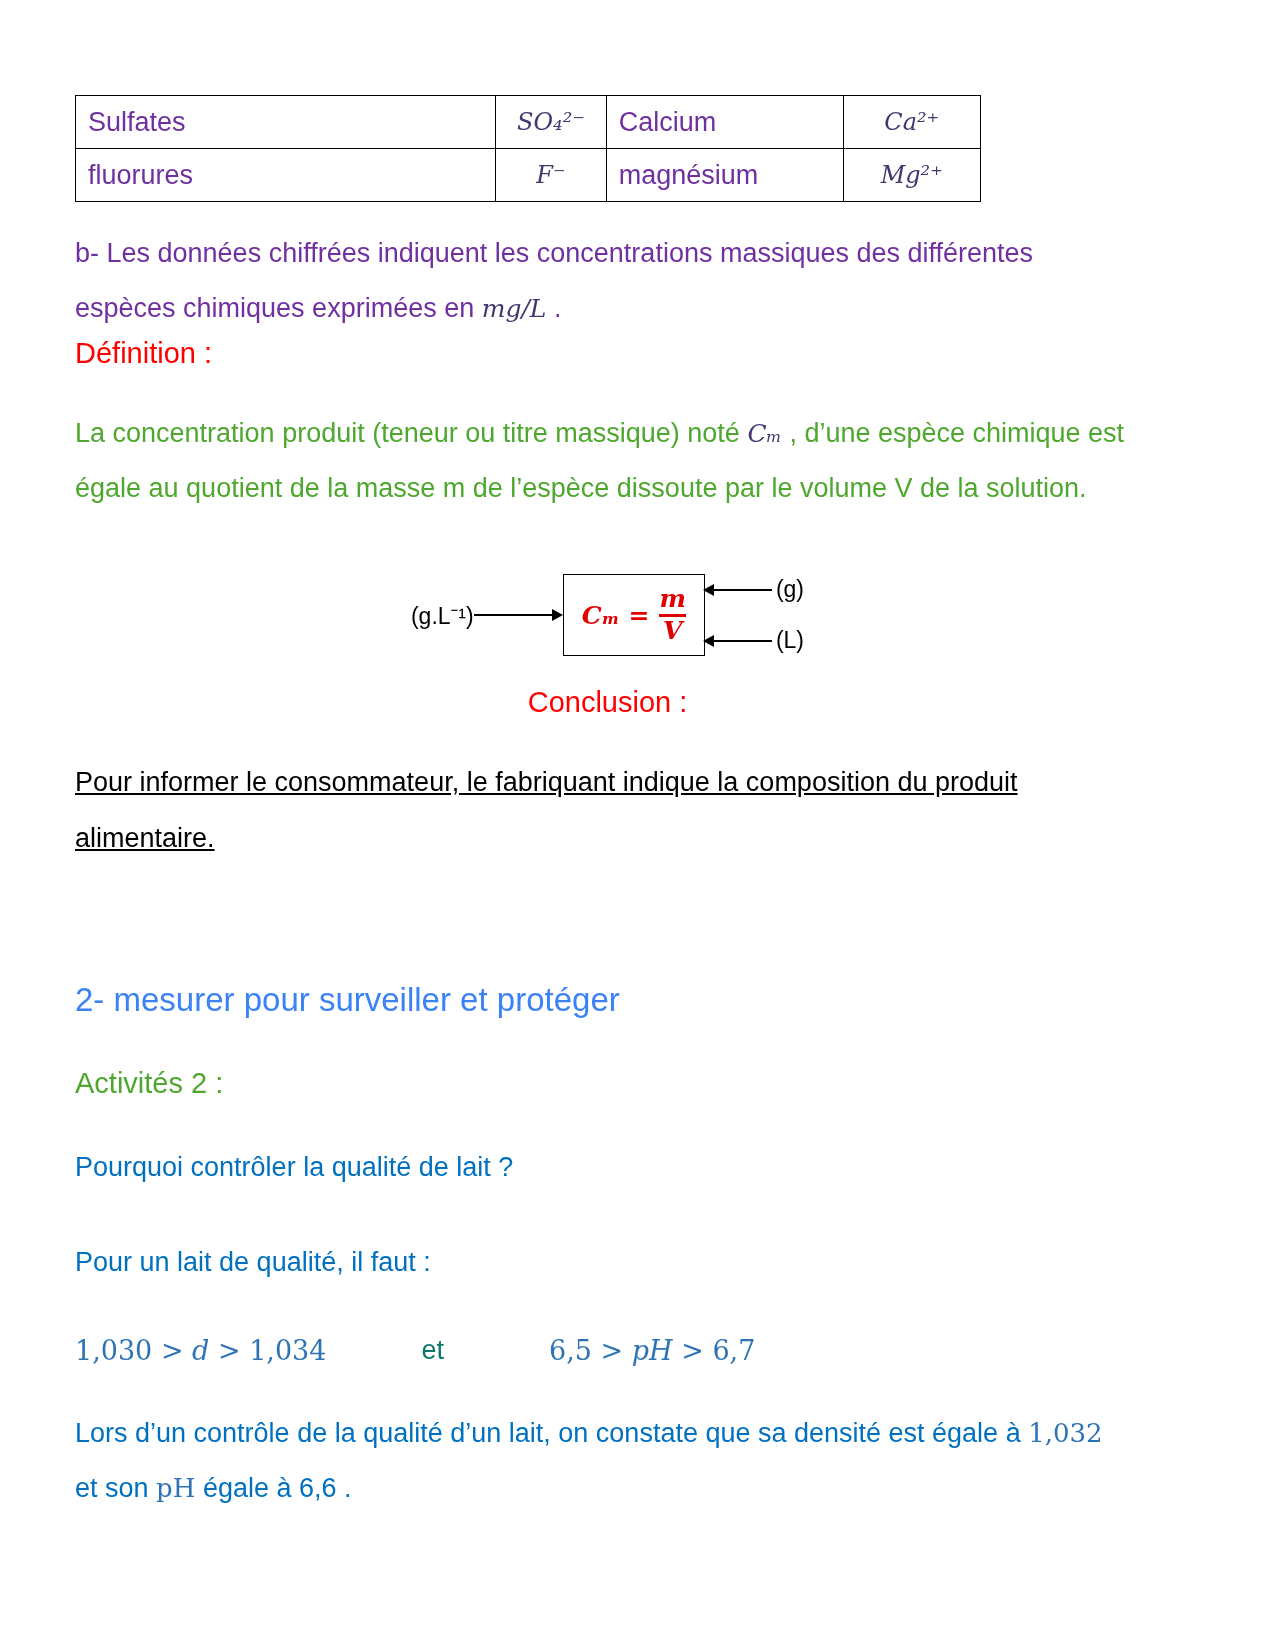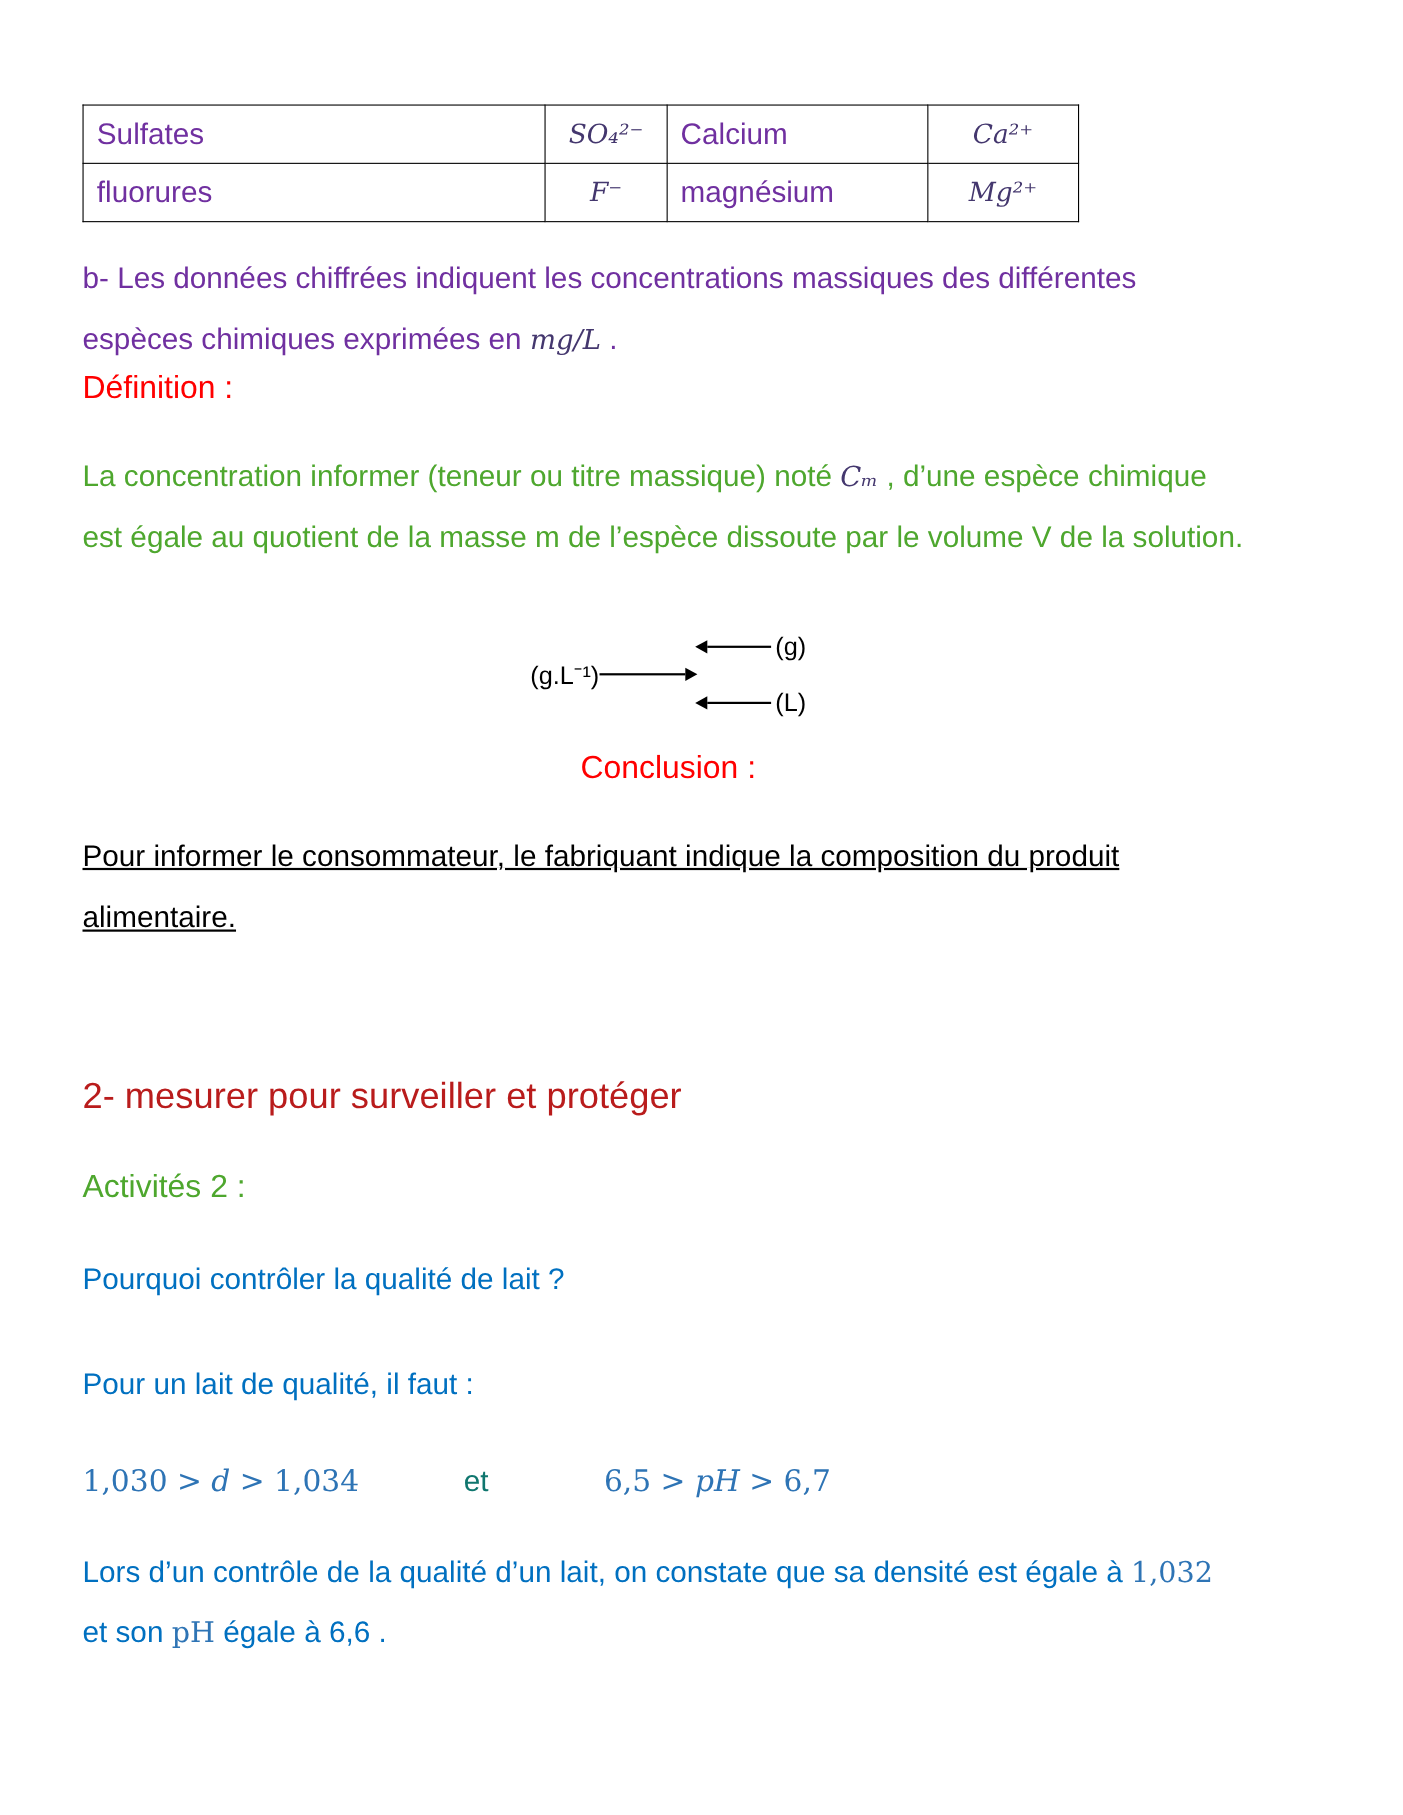--- a/index.html
+++ b/index.html
@@ -24,21 +24,21 @@
   .green  { color:#4EA72E; }
   .blue   { color:#0070C0; }
   .black  { color:#000000;text-decoration:underline; }
   .mt24 { margin-top:24px; }
   .mt36 { margin-top:36px; }
   .mt40 { margin-top:40px; }
   .mt48 { margin-top:48px; }
   .mt60 { margin-top:60px;text-align:center; }
 
   h2.red-heading { color:#FF0000; font-weight:400; font-size:29px; margin:0; }
-  h1.red-heading-big { color:#b91c1c; font-weight:400; font-size:33px; margin:0; margin-top:115px; }
+  h1.red-heading-big { color:#3b82f6; font-weight:400; font-size:33px; margin:0; margin-top:115px; }
   h2.green-heading { color:#4EA72E; font-weight:400; font-size:29px; margin:0; margin-top:48px; }
 
   .math-ink { font-family:"DejaVu Serif", serif; font-style:italic; color:#44376E; font-size:25px; }
   .math-blue { font-family:"DejaVu Serif", serif; color:#2E74B5; font-size:26px; }
 
   
   .ineq-row { display:flex; align-items:flex-start; margin-top:44px; }
   .ineq { font-family:"DejaVu Serif", serif; color:#2E74B5; font-size:27px; }
   .ineq .var { font-style:italic; }
   .et-word { color:#0f766e; font-size:27px; margin:0 105px 0 95px; }
@@ -84,30 +84,38 @@
 
   <p class="para purple mt24">
     <span>b- Les données chiffrées indiquent les concentrations massiques des différentes espèces chimiques exprimées en</span>
     <span class="math-ink">mg/L</span>
     <span>.</span>
   </p>
 
   <h2 class="red-heading mt48">Définition :</h2>
 
   <p class="para green mt36">
-    <span>La concentration informer (teneur ou titre massique) noté</span>
+    <span>La concentration produit (teneur ou titre massique) noté</span>
     <span class="math-ink">Cₘ</span>
     <span>, d’une espèce chimique est égale au quotient de la masse m de l’espèce dissoute par le volume V de la solution.</span>
   </p>
 
   <div class="diagram">
     <div class="dg-left-group">
       <span class="dg-label">(g.L⁻¹)</span>
       <div class="hline left"></div>
       <div class="head-right"></div>
+    </div>
+    <div class="formula-box">
+      <span>Cₘ =</span>
+      <span class="fraction">
+        <span>m</span>
+        <span class="frac-bar"></span>
+        <span>V</span>
+      </span>
     </div>
     <div class="dg-right">
       <div class="dg-right-row">
         <div class="head-left"></div>
         <div class="hline right"></div>
         <span class="dg-label">(g)</span>
       </div>
       <div class="dg-right-row">
         <div class="head-left"></div>
         <div class="hline right"></div>

